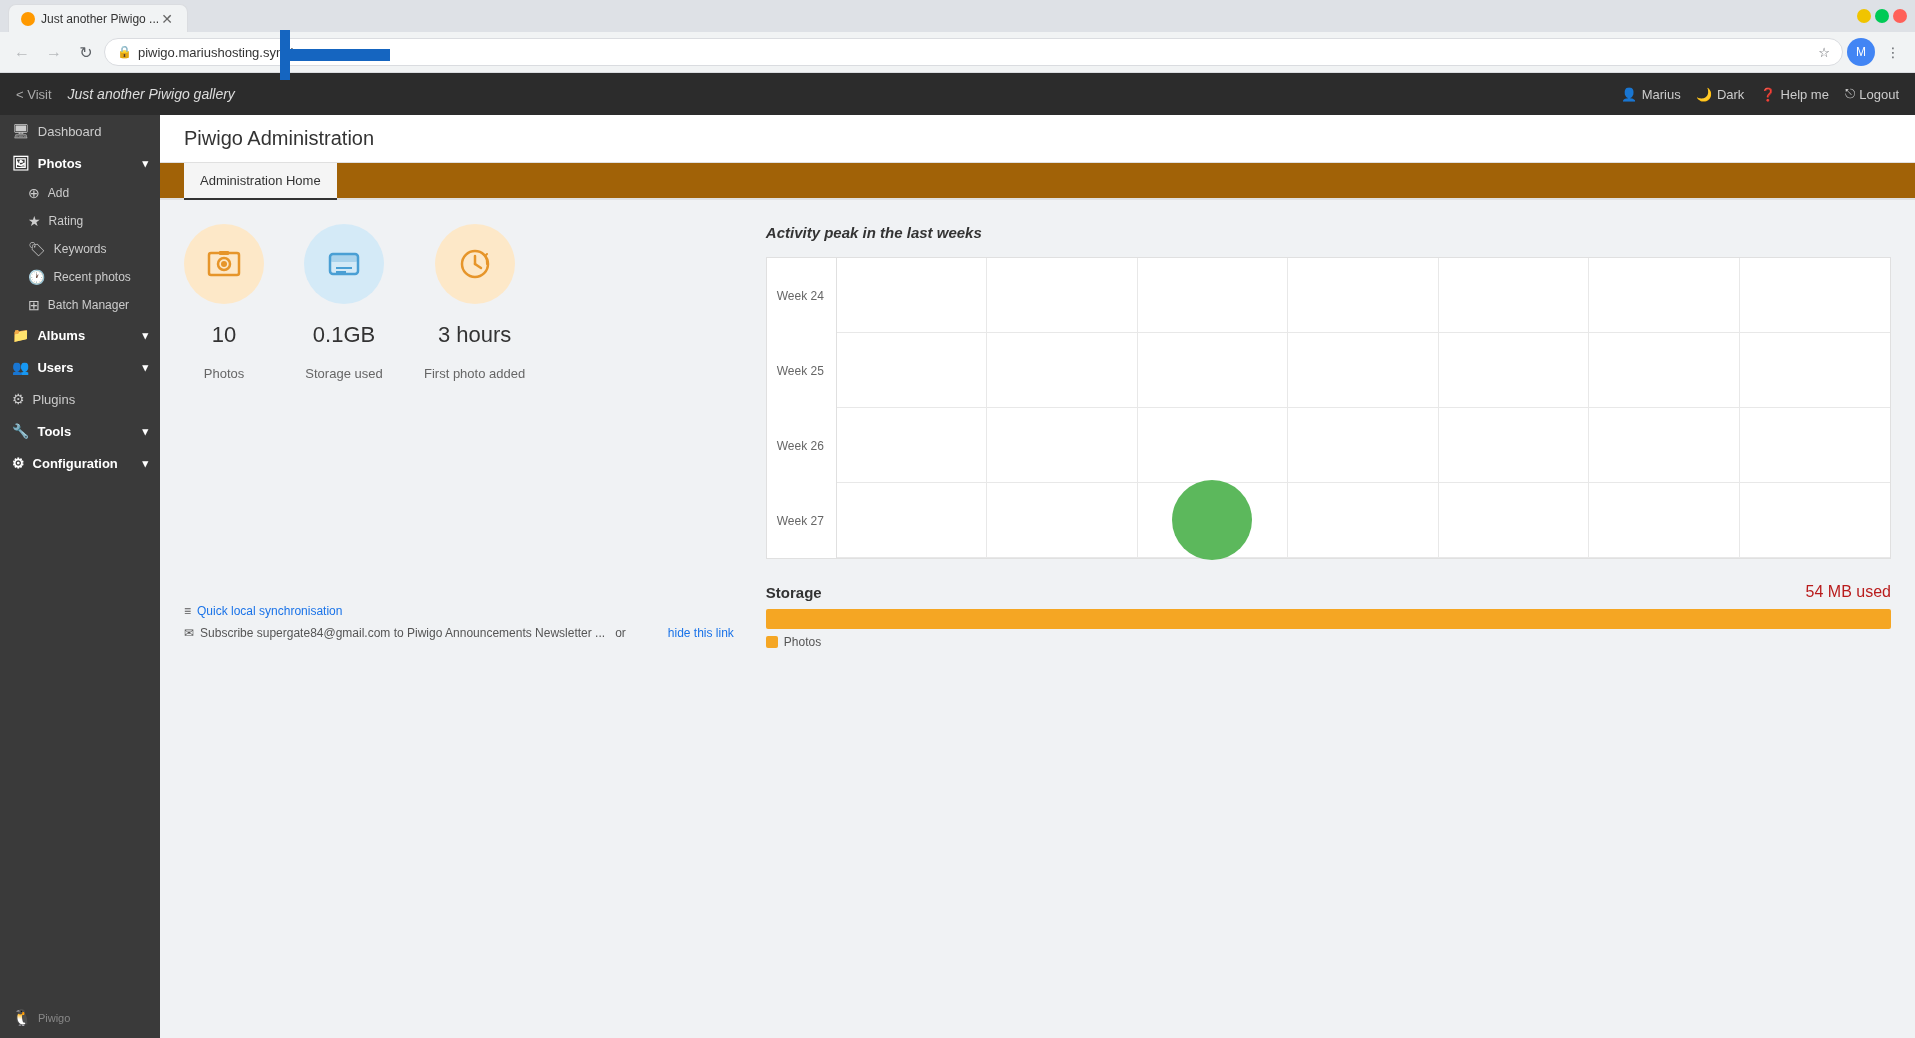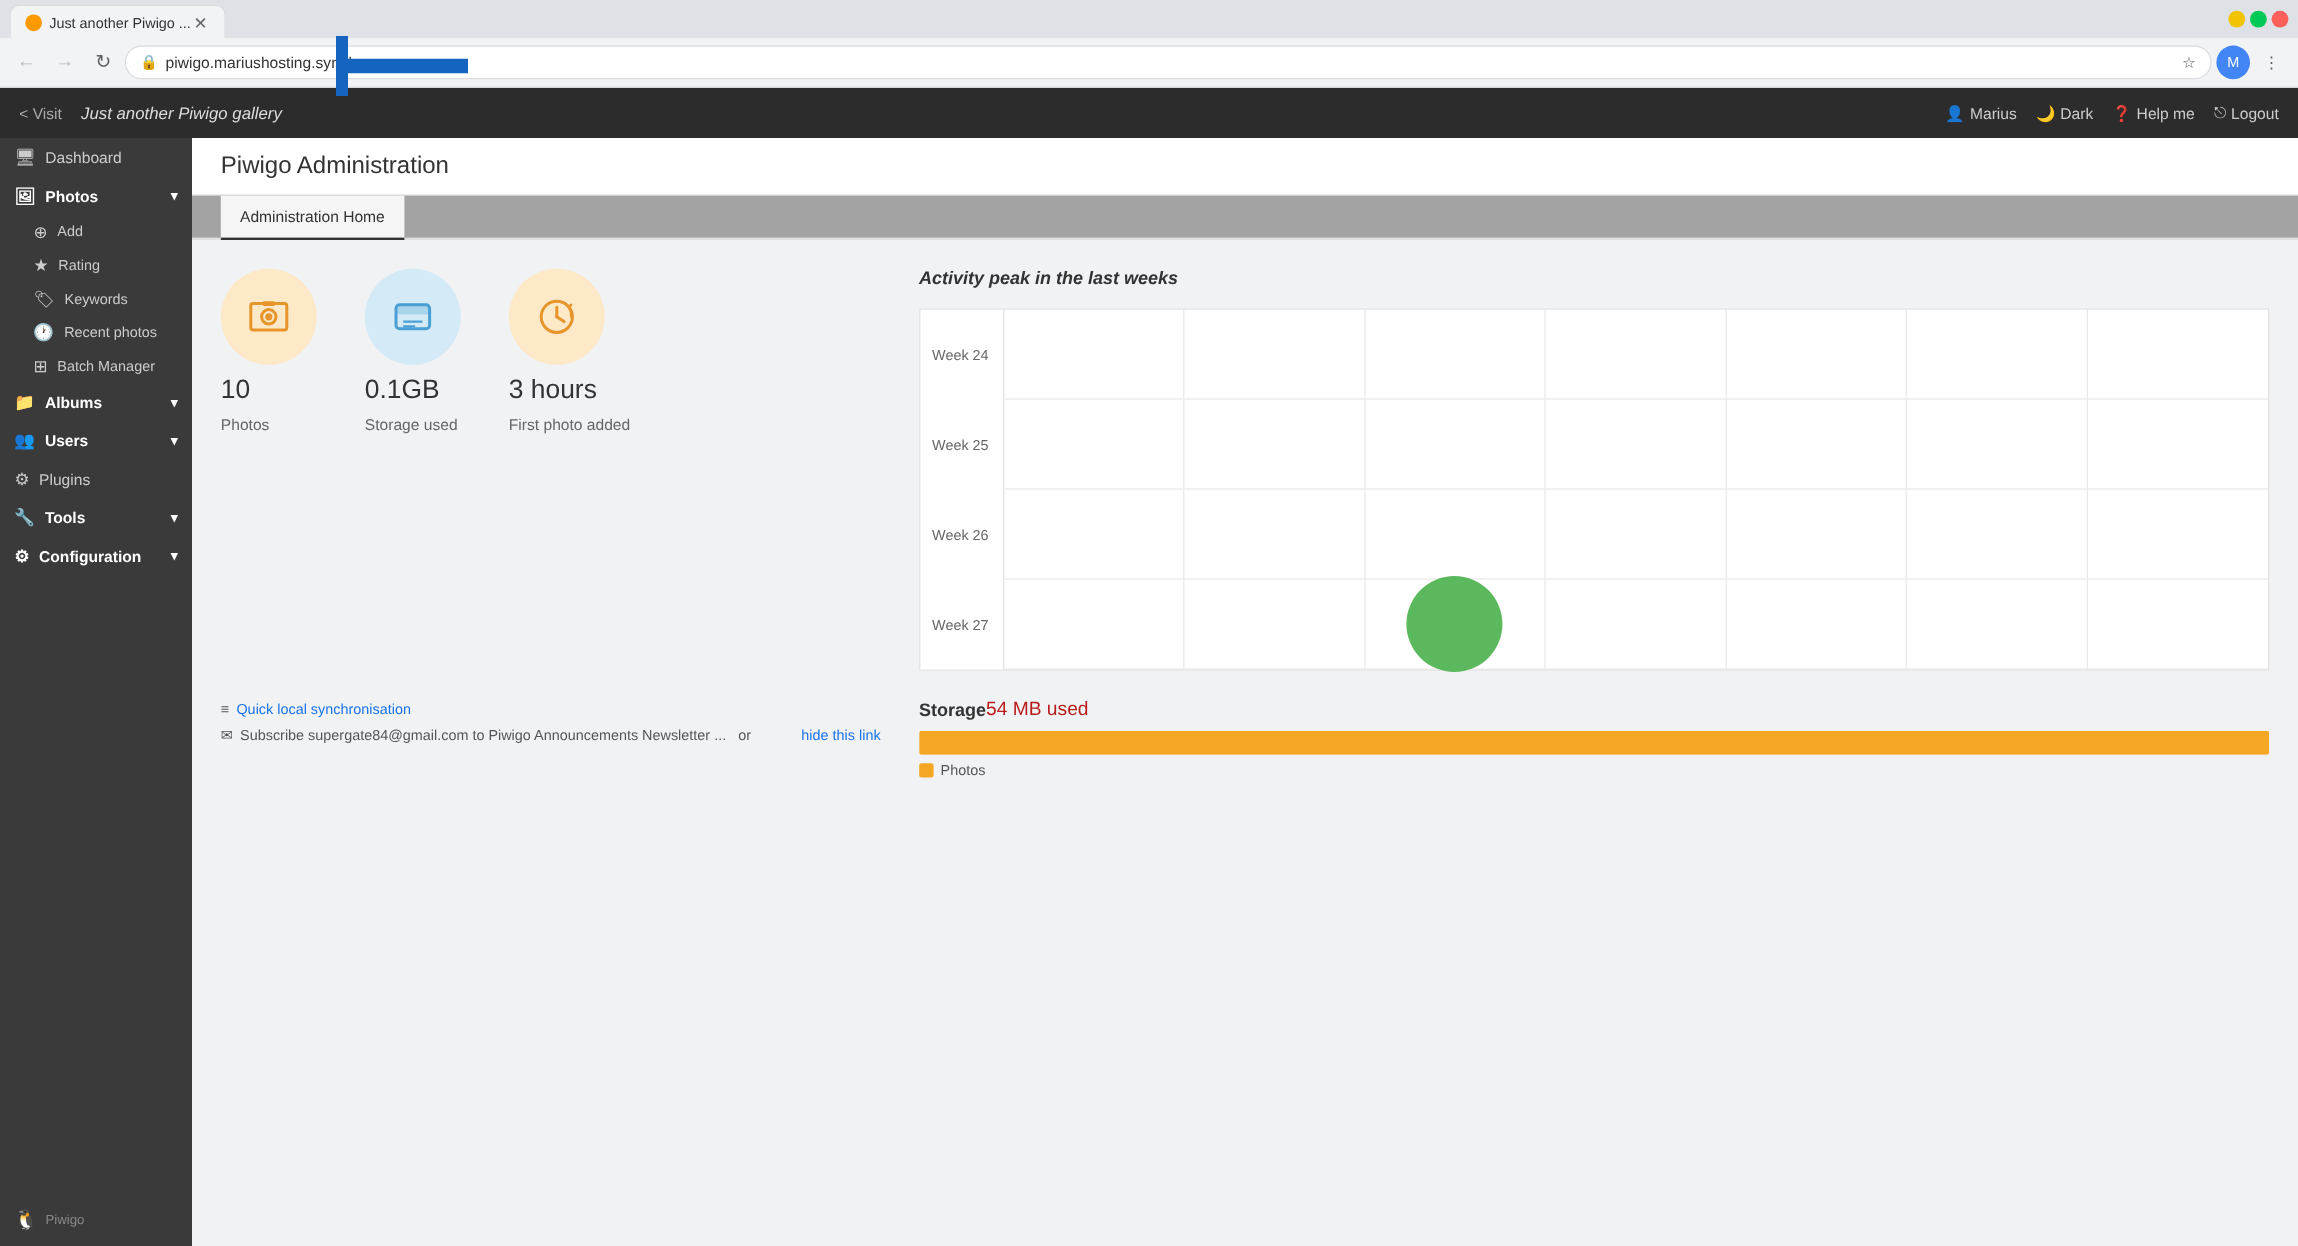--- a/index.html
+++ b/index.html
@@ -238,21 +238,21 @@
       background: white;
       padding: 12px 24px;
       border-bottom: 1px solid #e0e0e0;
     }
     .page-title {
       font-size: 20px;
       color: #333;
       font-weight: normal;
     }
     .tab-bar {
-      background: #a3a3a3;
+      background: #a16207;
       border-bottom: 2px solid #e0e0e0;
       padding: 0 24px;
       display: flex;
     }
     .tab-item {
       padding: 10px 16px;
       cursor: pointer;
       font-size: 13px;
       color: #666;
       border-bottom: 2px solid transparent;
@@ -272,22 +272,22 @@
     
     .stats-row {
       display: flex;
       gap: 40px;
       margin-bottom: 32px;
       align-items: flex-end;
     }
     .stat-card {
       display: flex;
       flex-direction: column;
-      align-items: flex-start;
-      gap: 8px;
+      align-items: center;
+      gap: 18px;
     }
     .stat-circle {
       width: 80px; height: 80px;
       border-radius: 50%;
       display: flex;
       align-items: center;
       justify-content: center;
       font-size: 28px;
     }
     .stat-circle.orange { background: #fde8c8; }
@@ -351,20 +351,21 @@
       padding: 6px 0;
     }
     .chart-col-label:first-child { border: none; }
 
     
     .storage-section {
       margin-top: 24px;
     }
     .storage-header {
       display: flex;
+      justify-content: space-between;
       align-items: center;
       margin-bottom: 8px;
       margin-top: 12px;
     }
     .storage-title {
       font-size: 15px;
       font-weight: 600;
       color: #333;
     }
     .storage-used {

